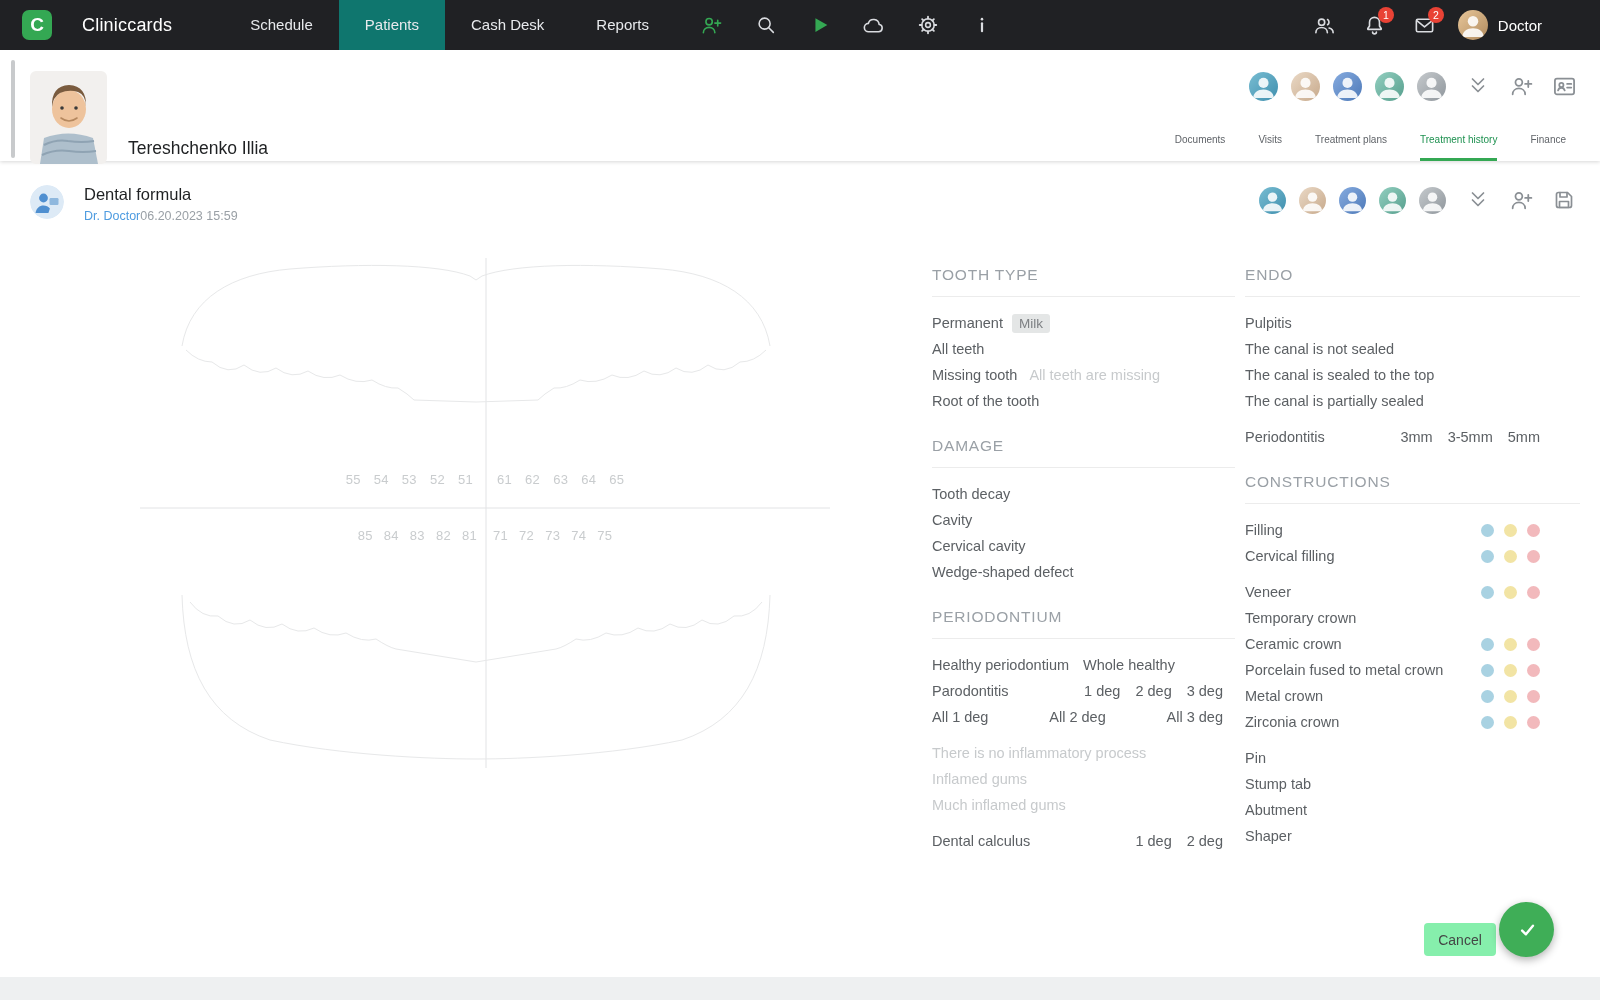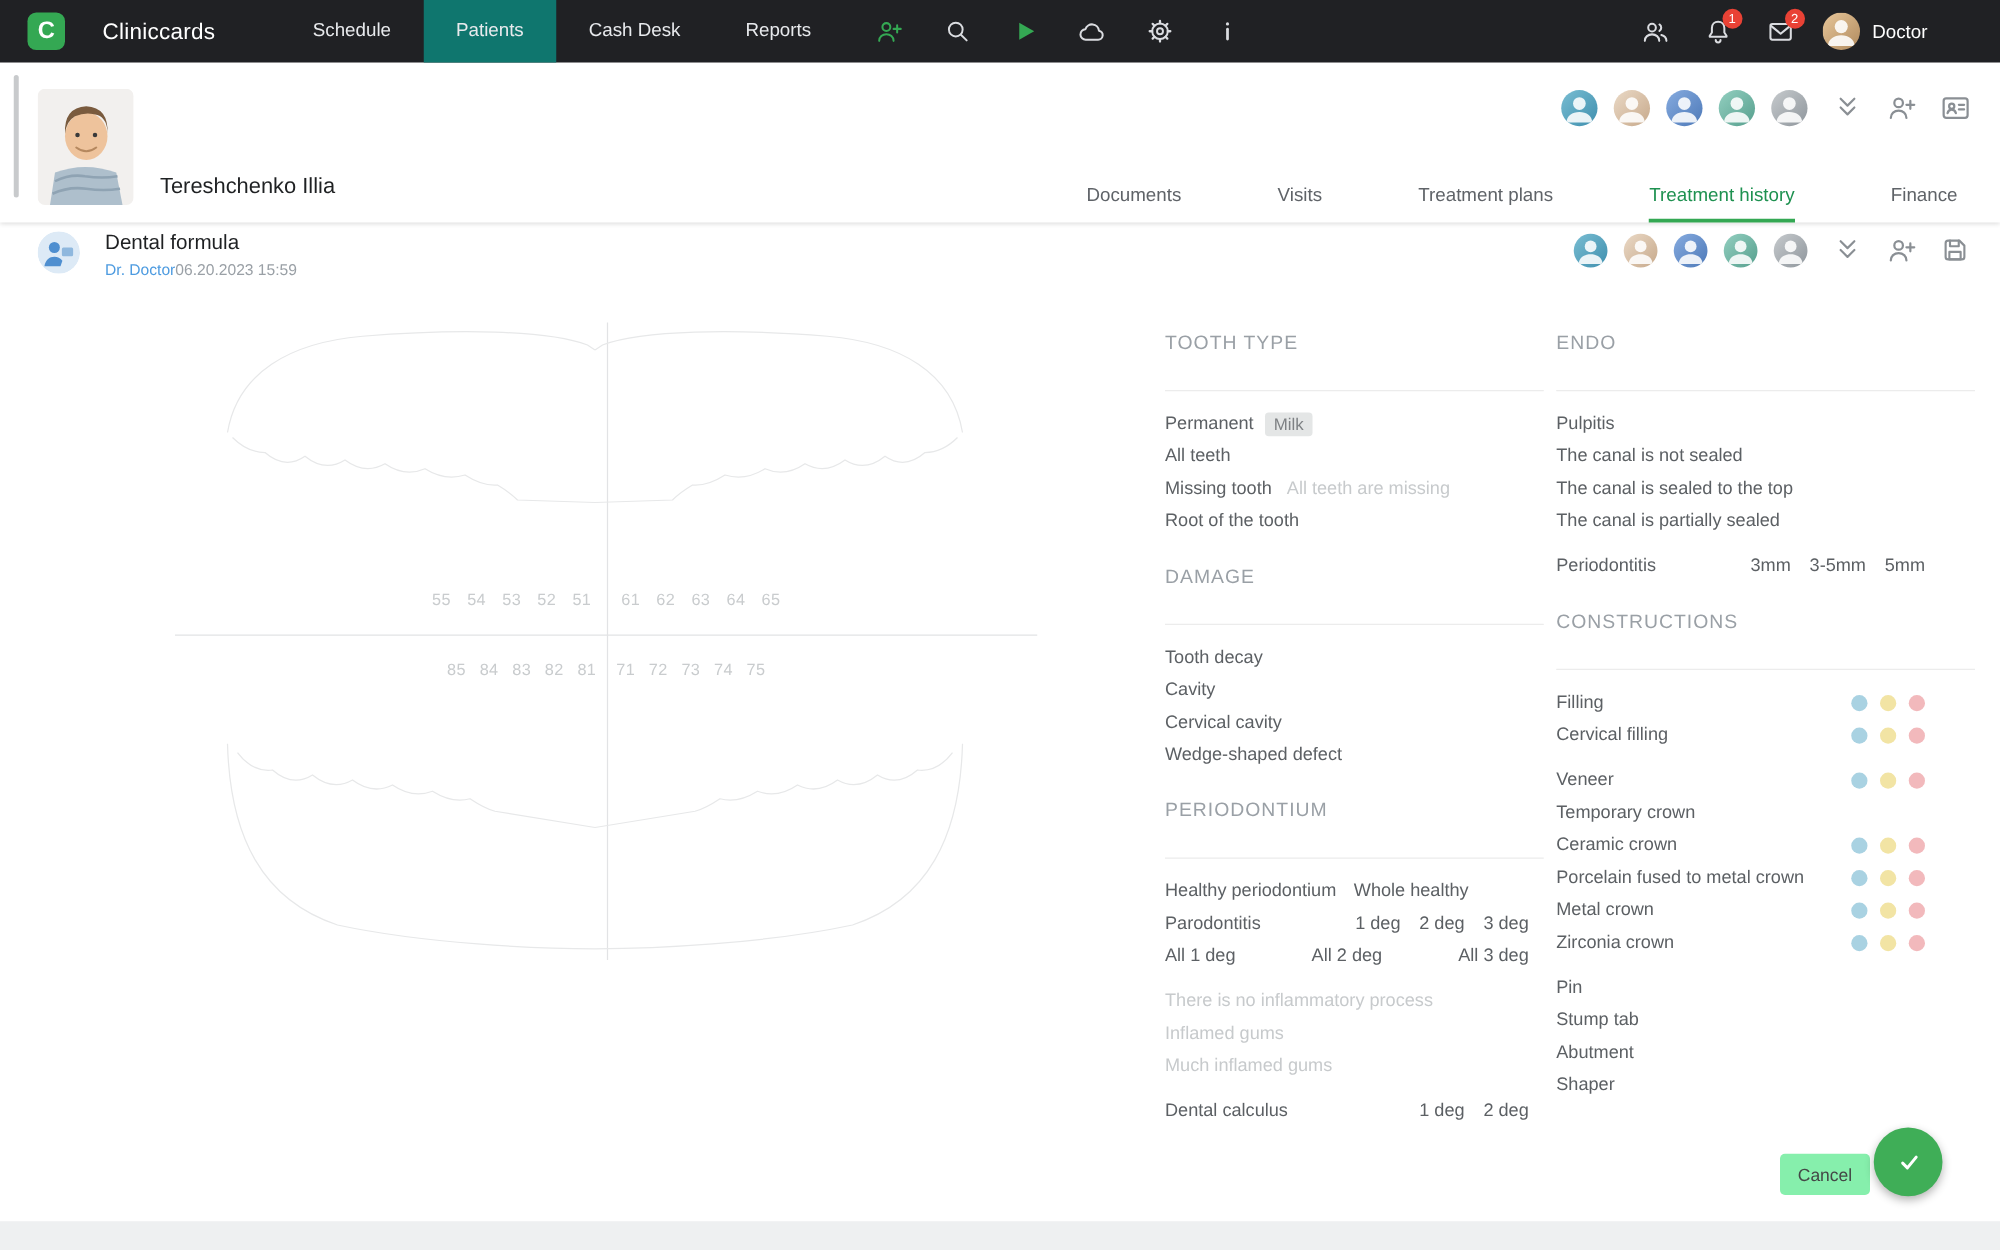--- a/index.html
+++ b/index.html
@@ -17,33 +17,33 @@
   .tb-icons { display:flex; align-items:center; margin-left:10px; }
   .tb-icon { width:54px; height:50px; display:flex; align-items:center; justify-content:center; color:#dadce0; cursor:pointer; position:relative; }
   .tb-icon.green { color:#34a853; }
   .tb-right { margin-left:auto; display:flex; align-items:center; padding-right:58px; }
   .tb-right .tb-icon { width:50px; }
   .badge { position:absolute; top:7px; right:6px; min-width:16px; height:16px; padding:0 4px; background:#e94235; border-radius:9px; color:#fff; font-size:10.5px; display:flex; align-items:center; justify-content:center; }
   .user-avatar { width:30px; height:30px; border-radius:50%; overflow:hidden; margin:0 10px 0 8px; cursor:pointer; flex:none; }
   .user-name { color:#fff; font-size:15px; cursor:pointer; }
 
   
-  .pheader { position:absolute; top:50px; left:0; width:1600px; height:128px; background:#fff; box-shadow:0 1px 4px rgba(0,0,0,.16); z-index:5; }
+  .pheader { position:absolute; top:50px; left:0; width:1600px; height:111px; background:#fff; box-shadow:0 1px 4px rgba(0,0,0,.16); z-index:5; }
   .scroll-hint { position:absolute; left:11px; top:10px; width:4px; height:98px; border-radius:2px; background:#c8cacc; }
   .boy { position:absolute; left:30px; top:21px; width:77px; height:93px; border-radius:6px; overflow:hidden; }
   .pname { position:absolute; left:128px; top:88px; font-size:17.5px; color:#1f2123; }
   .avatar-strip { position:absolute; top:22px; right:22px; display:flex; align-items:center; }
   .avatar-strip .avatars { display:flex; gap:13px; }
   .avatar { width:29px; height:29px; border-radius:50%; overflow:hidden; cursor:pointer; flex:none; }
   .avatar svg { display:block; width:100%; height:100%; }
   .strip-icon { width:26px; height:26px; color:#8a8f94; cursor:pointer; flex:none; }
   .strip-icon.first { margin-left:20px; }
   .strip-icon + .strip-icon { margin-left:17px; }
   .ptabs { position:absolute; right:34px; bottom:0; display:flex; gap:33px; }
-  .ptab { line-height:43px; height:43px; font-size:15px; color:#5f6368; cursor:pointer; white-space:nowrap;margin-left:44px; }
+  .ptab { line-height:43px; height:43px; font-size:10px; color:#5f6368; cursor:pointer; white-space:nowrap; }
   .ptab.active { color:#1e9150; border-bottom:3px solid #34a853; }
 
   
   .chdr-icon { position:absolute; left:30px; top:185px; width:34px; height:34px; border-radius:50%; overflow:hidden; cursor:pointer; }
   .ctitle { position:absolute; left:84px; top:185px; font-size:16.5px; color:#1f2123; }
   .csub { position:absolute; left:84px; top:209px; font-size:12.5px; display:flex; }
   .doctor-link { color:#4d9be0; cursor:pointer; }
   .cdate { color:#9aa0a6; }
   .card-strip { top:187px; }
   .card-strip .avatar { width:27px; height:27px; }
@@ -56,21 +56,21 @@
   #teethUpper { top:222px; gap:24px; }
   #teethLower { top:278px; gap:16px;align-items:center; }
   #teethLower .tgroup { gap:11px; }
   .tooth-num { cursor:pointer; }
 
   
   .col { position:absolute; top:265px; }
   #col1 { left:932px; width:303px; }
   #col2 { left:1245px; width:335px; }
   .section + .section { margin-top:22px; }
-  .sec-title { font-size:15.5px; line-height:20px; color:#9aa0a6; letter-spacing:.8px; padding-bottom:27px; border-bottom:1px solid #ececec; }
+  .sec-title { font-size:15.5px; line-height:20px; color:#9aa0a6; letter-spacing:.8px; padding-bottom:11px; border-bottom:1px solid #ececec; }
   .sec-rows { padding-top:13px; }
   .row { display:flex; align-items:center; height:26px; font-size:14.5px; color:#5c6064; }
   #col1 .row { padding-right:12px; }
   #col2 .row { padding-right:40px; }
   .row.gap { margin-top:10px; }
   .row.disabled { color:#c7cacc; }
   .row.spread { justify-content:space-between; }
   .lbl { cursor:pointer; white-space:nowrap; }
   .row.disabled .lbl { cursor:default; }
   .lbl.inline { margin-left:14px; }

